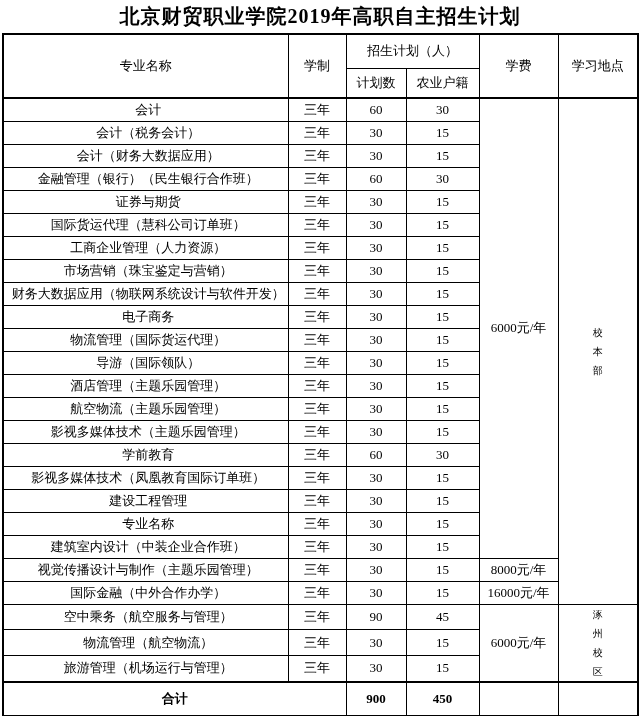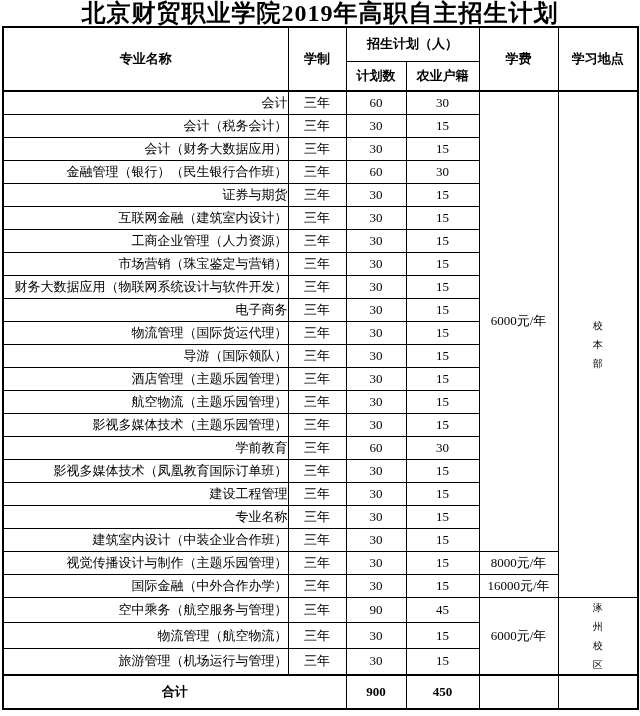--- a/index.html
+++ b/index.html
@@ -2,37 +2,37 @@
 <html><head>
 <meta charset="utf-8">
 <style>
   html,body{margin:0;padding:0;background:#ffffff;}
   .page{
     width:640px;height:716px;background:#ffffff;color:#000000;
     font-family:"Liberation Serif","DejaVu Serif",serif;
     overflow:hidden;box-sizing:border-box;
   }
   .title{
-    height:26px;display:flex;align-items:center;justify-content:center;
-    font-size:24px;font-weight:bold;letter-spacing:1px;
+    height:33px;display:flex;align-items:center;justify-content:center;
+    font-size:20px;font-weight:bold;letter-spacing:1px;
   }
   table.enroll{
     border-collapse:collapse;table-layout:fixed;width:635px;margin-left:2px;
     border:2px solid #000;
   }
   .enroll th,.enroll td{
     border:1px solid #000;font-size:13px;padding:0;text-align:center;
     overflow:hidden;
   }
-  .enroll th{font-weight:bold;}
+  .enroll th{font-weight:normal;}
   tr.h1{height:34px;}
   tr.h2{height:30px;}
   tbody tr{height:23px;}
   tbody tr:first-child td{border-top:2px solid #000;}
-  td.major{text-align:right;padding-left:5px;}
+  td.major{text-align:center;padding-left:5px;}
   td.tuition{white-space:nowrap;}
   .vtext{
     display:inline-block;width:15px;line-height:19px;word-break:break-all;
     vertical-align:middle;text-align:center;font-size:10px;
   }
   tr.total td{border-top:2px solid #000;font-weight:bold;height:32px;}
   tr.total td.total-label{text-align:center;}
 </style>
 </head>
 <body>
@@ -89,21 +89,21 @@
         <td>60</td>
         <td>30</td>
       </tr>
       <tr>
         <td class="major">证券与期货</td>
         <td>三年</td>
         <td>30</td>
         <td>15</td>
       </tr>
       <tr>
-        <td class="major">互联网金融（建筑室内设计）</td>
+        <td class="major">国际货运代理（慧科公司订单班）</td>
         <td>三年</td>
         <td>30</td>
         <td>15</td>
       </tr>
       <tr>
         <td class="major">工商企业管理（人力资源）</td>
         <td>三年</td>
         <td>30</td>
         <td>15</td>
       </tr>

